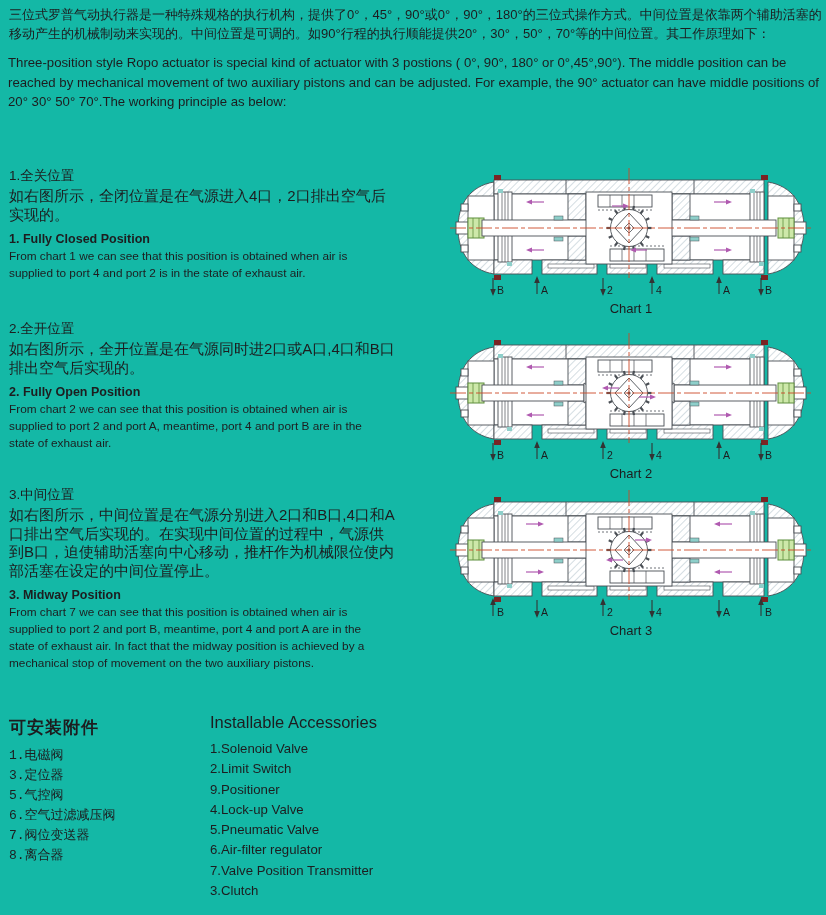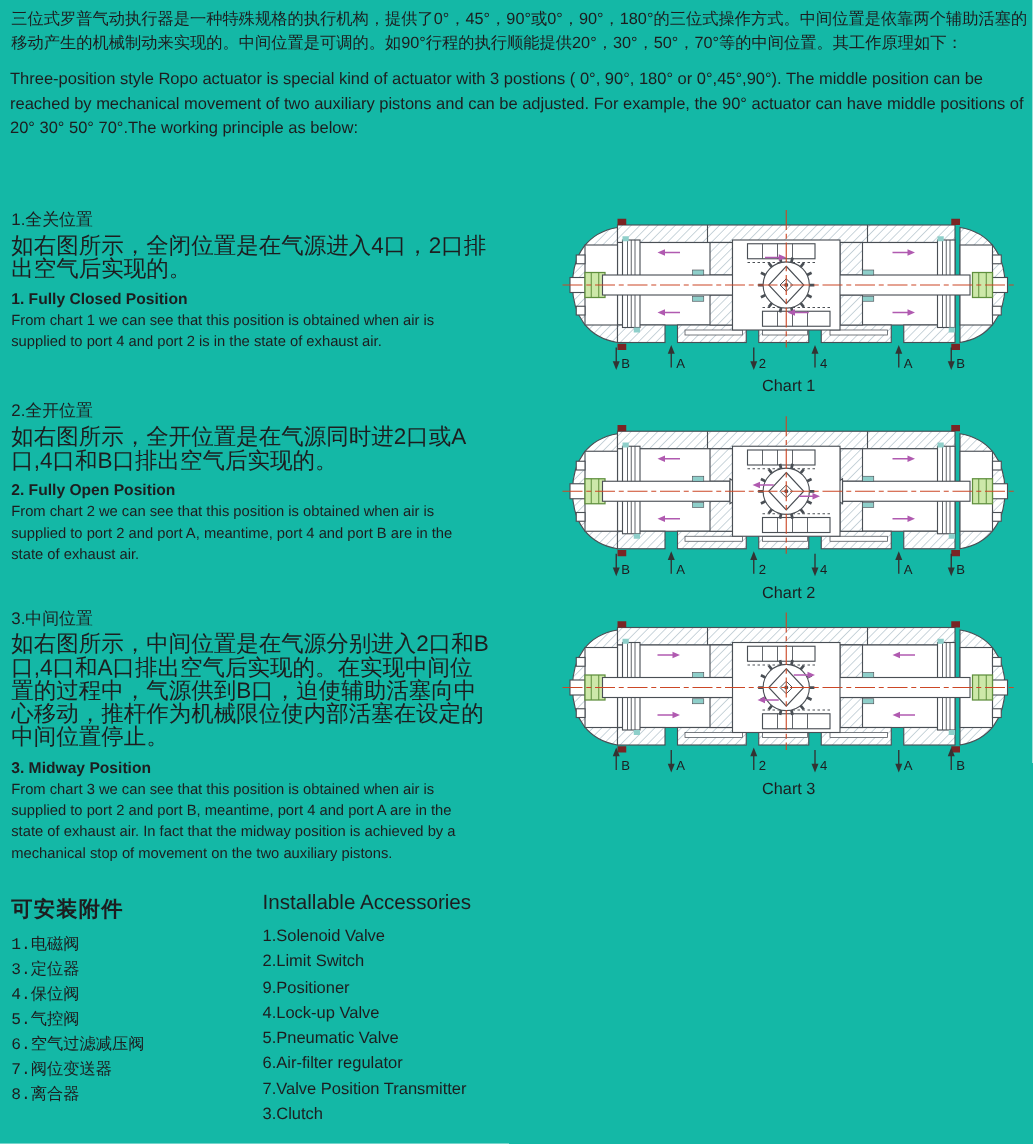--- a/index.html
+++ b/index.html
@@ -3,21 +3,21 @@
 <meta charset="utf-8">
 <style>
   html,body{margin:0;padding:0;background:#ffffff;}
   .page{position:relative;width:826px;height:915px;background:#14b8a6;overflow:hidden;
         font-family:"Liberation Sans","DejaVu Sans",sans-serif;color:#1d1d1f;}
   .intro-zh{position:absolute;left:9px;top:5px;width:814px;font-size:13px;line-height:19px;margin:0;}
   .intro-en{position:absolute;left:8px;top:53px;width:818px;font-size:13.2px;line-height:19.5px;margin:0;}
   .sec{position:absolute;left:9px;width:386px;}
   #sec-0{top:167px}#sec-1{top:320px}#sec-2{top:486px}
   .zh-title{font-size:13.5px;margin:0 0 2px 0;font-weight:normal;}
-  .zh-body{font-size:18px;line-height:18.5px;margin:0;}
+  .zh-body{font-size:15px;line-height:18.5px;margin:0;}
   .en-title{font-size:12.5px;font-weight:bold;margin:8px 0 2px 0;}
   .en-body{font-size:11.8px;line-height:17px;margin:0;max-width:374px;}
   .chart{position:absolute;left:448px;width:366px;height:152px;}
   #chart-0{top:166px}#chart-1{top:331px}#chart-2{top:488px}
   .acc-zh{position:absolute;left:9px;top:716px;width:180px;font-family:Liberation Mono, monospace;}
   .acc-en{position:absolute;left:210px;top:713px;width:260px;}
   .acc-title-zh{font-size:17px;font-weight:bold;margin:0 0 7px 0;letter-spacing:1px;}
   .acc-title-en{font-size:16.5px;font-weight:normal;margin:0 0 7px 0;}
   ul.acc-list{list-style:none;margin:0;padding:0;}
   .acc-zh li{font-size:13px;line-height:20px;}
@@ -42,21 +42,21 @@
     <h3 class="zh-title">2.全开位置</h3>
     <p class="zh-body">如右图所示，全开位置是在气源同时进2口或A口,4口和B口排出空气后实现的。</p>
     <h4 class="en-title">2. Fully Open Position</h4>
     <p class="en-body">From chart 2 we can see that this position is obtained when air is supplied to port 2 and port A, meantime, port 4 and port B are in the state of exhaust air.</p>
   </div>
 
   <div class="sec" id="sec-2">
     <h3 class="zh-title">3.中间位置</h3>
     <p class="zh-body">如右图所示，中间位置是在气源分别进入2口和B口,4口和A口排出空气后实现的。在实现中间位置的过程中，气源供到B口，迫使辅助活塞向中心移动，推杆作为机械限位使内部活塞在设定的中间位置停止。</p>
     <h4 class="en-title">3. Midway Position</h4>
-    <p class="en-body">From chart 3 we can see that this position is obtained when air is supplied to port 2 and port B, meantime, port 4 and port A are in the state of exhaust air. In fact that the midway position is achieved by a mechanical stop of movement on the two auxiliary pistons.</p>
+    <p class="en-body">From chart 7 we can see that this position is obtained when air is supplied to port 2 and port B, meantime, port 4 and port A are in the state of exhaust air. In fact that the midway position is achieved by a mechanical stop of movement on the two auxiliary pistons.</p>
   </div>
 
   <div class="chart" id="chart-0"><svg viewBox="0 0 366 152" width="366" height="152">
         <defs>
           <pattern id="h0" width="5" height="5" patternUnits="userSpaceOnUse" patternTransform="rotate(45)">
             <rect x="0" y="0" width="5" height="5" fill="#ffffff"></rect>
             <line x1="0" y1="0" x2="0" y2="5" stroke="#a9bcc6" stroke-width="1"></line>
           </pattern>
         </defs>
         <g>
@@ -541,21 +541,20 @@
           </g>
         </g>
         <text x="183" y="147" text-anchor="middle" font-size="13" fill="#1d1d1f" font-family="Liberation Sans, sans-serif">Chart 3</text>
       </svg></div>
 
   <div class="acc-zh">
     <h3 class="acc-title-zh">可安装附件</h3>
     <ul class="acc-list">
         <li>1.电磁阀</li>
         <li>3.定位器</li>
-        <li>4.保位阀</li>
         <li>5.气控阀</li>
         <li>6.空气过滤减压阀</li>
         <li>7.阀位变送器</li>
         <li>8.离合器</li>
       </ul>
   </div>
 
   <div class="acc-en">
     <h3 class="acc-title-en">Installable  Accessories</h3>
     <ul class="acc-list">

